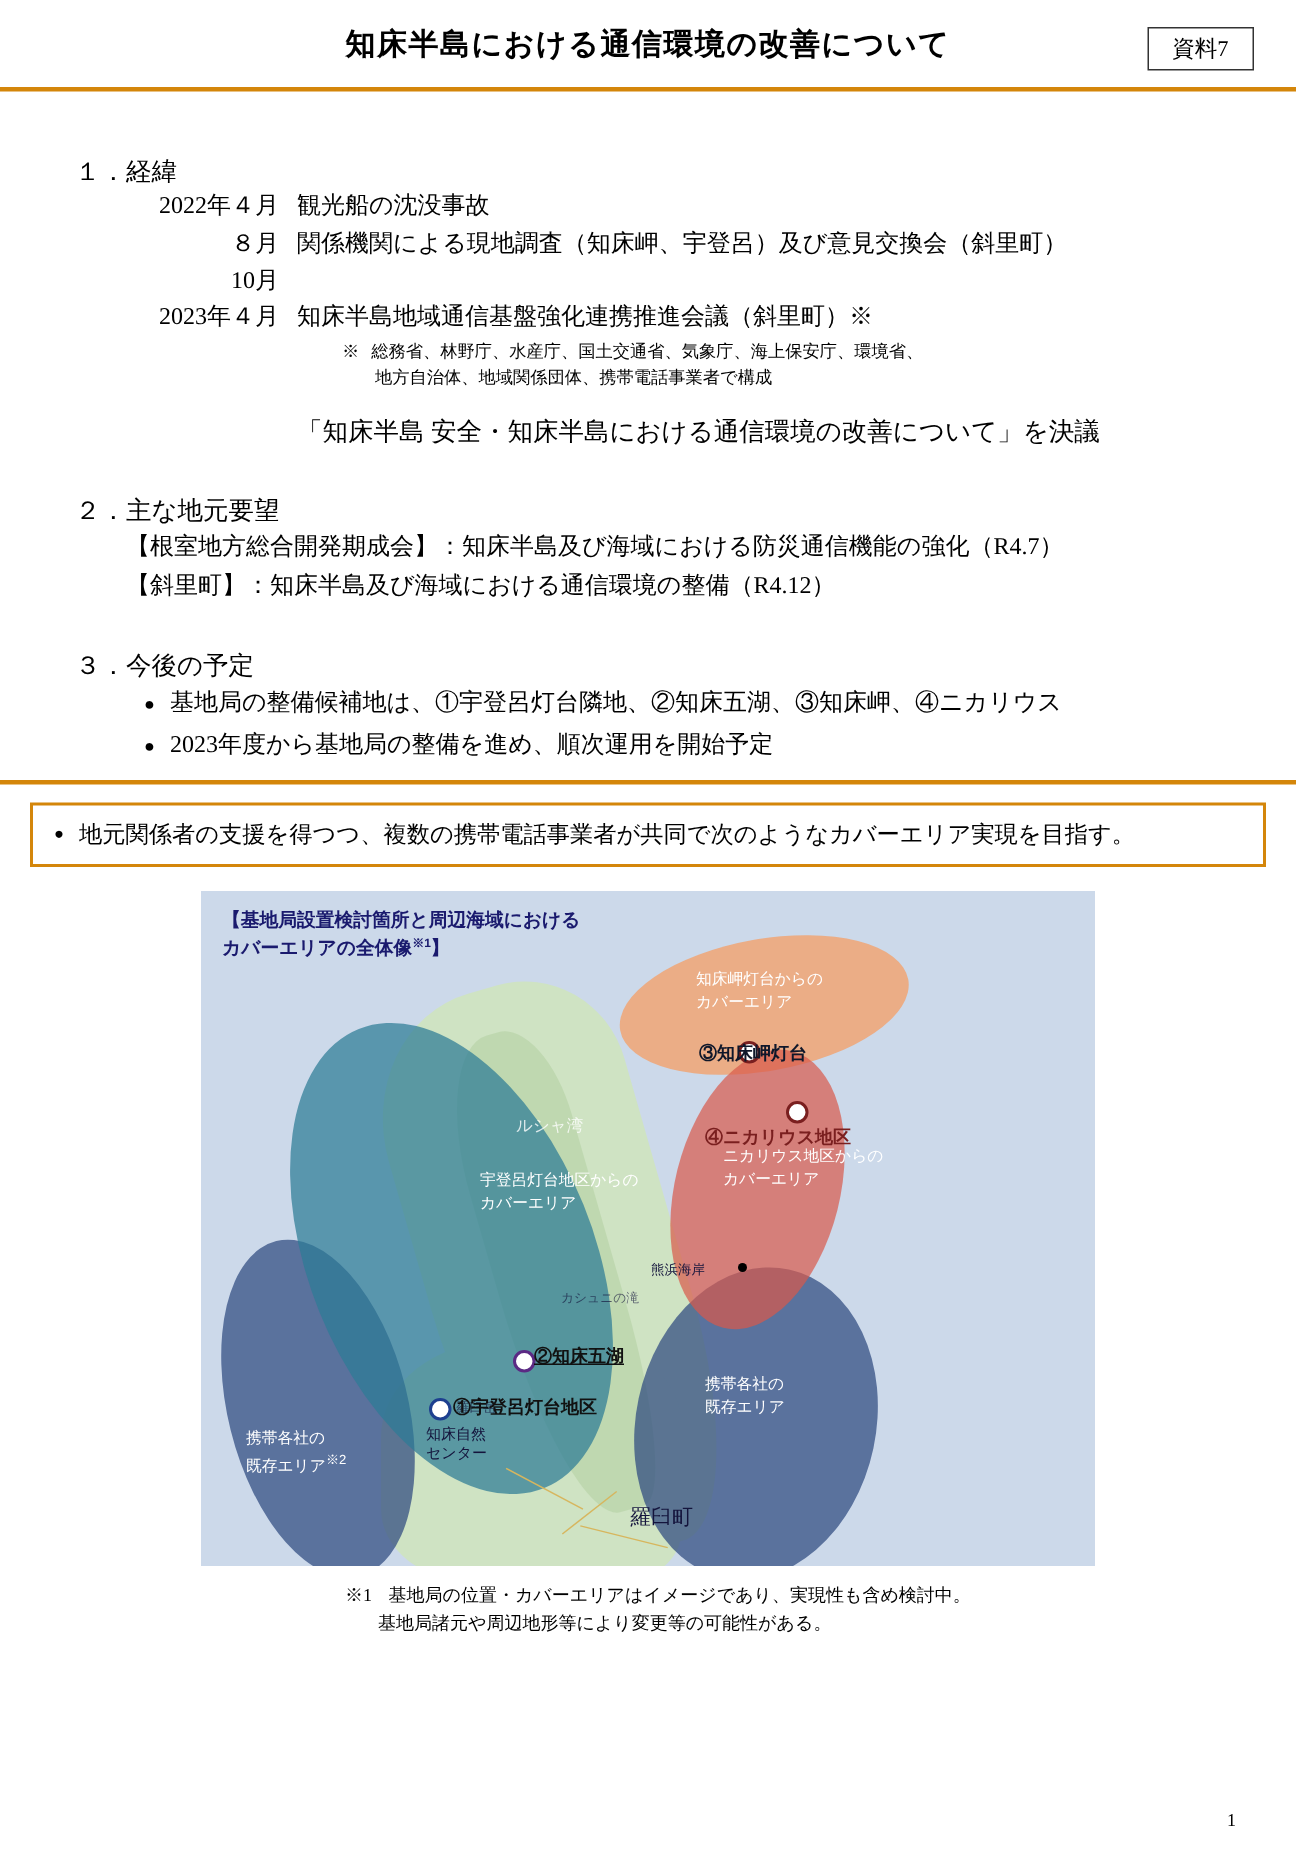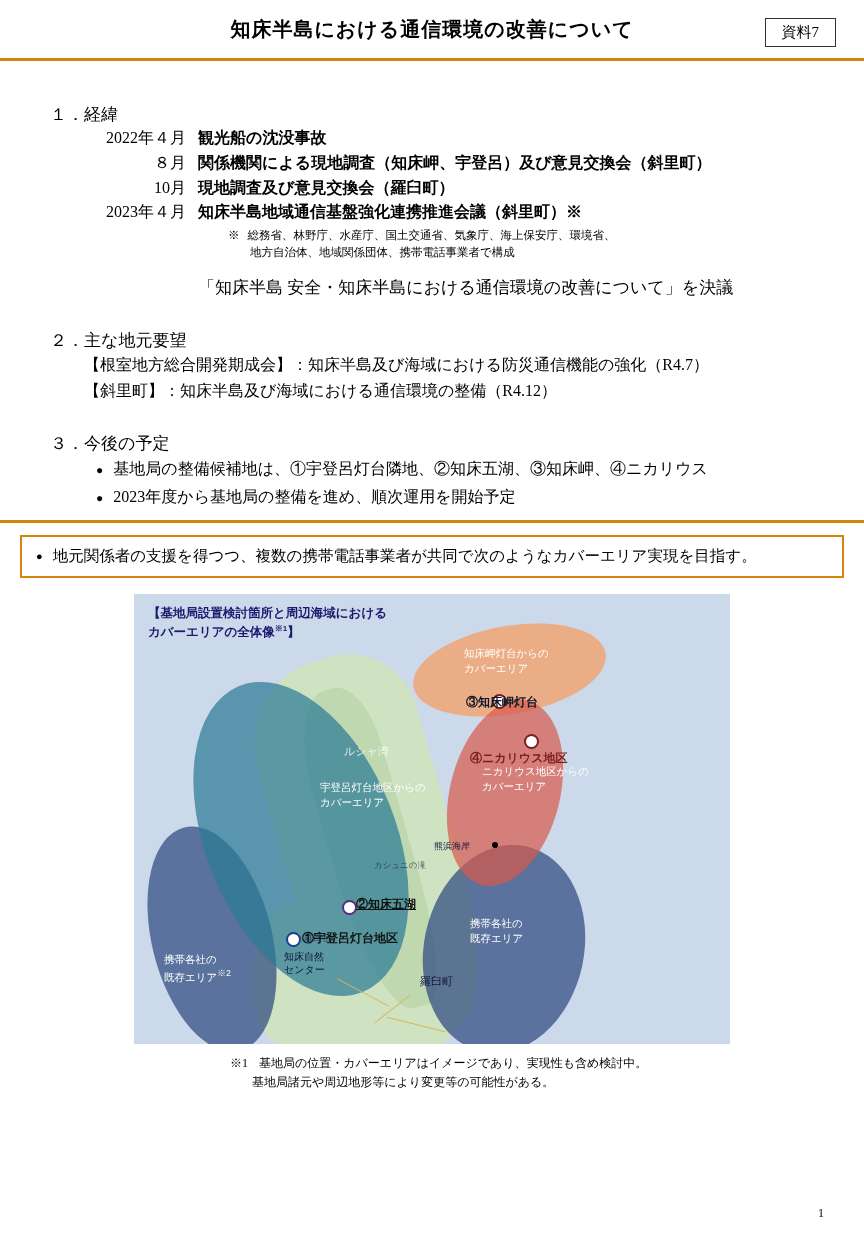--- a/index.html
+++ b/index.html
@@ -59,21 +59,20 @@
     padding-left: 28px;
   }
   .row .date {
     width: 108px;
     text-align: right;
     white-space: nowrap;
   }
   .row .txt {
     padding-left: 12px;
     white-space: nowrap;
-    font-weight: bold;
   }
 
   .note {
     font-size: 11.5px;
     line-height: 1.5;
     padding-left: 178px;
     margin-top: 2px;
   }
   .note .mark { margin-right: 8px; }
 
@@ -310,21 +309,20 @@
     <div class="row">
       <div class="date">2022年４月</div>
       <div class="txt">観光船の沈没事故</div>
     </div>
     <div class="row">
       <div class="date">８月</div>
       <div class="txt">関係機関による現地調査（知床岬、宇登呂）及び意見交換会（斜里町）</div>
     </div>
     <div class="row">
       <div class="date">10月</div>
-      <div class="txt">現地調査及び意見交換会（羅臼町）</div>
     </div>
     <div class="row">
       <div class="date">2023年４月</div>
       <div class="txt">知床半島地域通信基盤強化連携推進会議（斜里町）※</div>
     </div>
 
     <div class="note">
       <span class="mark">※</span><span>総務省、林野庁、水産庁、国土交通省、気象庁、海上保安庁、環境省、</span><br>
       <span style="padding-left:22px">地方自治体、地域関係団体、携帯電話事業者で構成</span>
     </div>
@@ -404,21 +402,21 @@
     <div class="lbl lbl-white" style="left:30px; top:358px;">
       <span>携帯各社の</span><br>
       <span>既存エリア</span><sup>※2</sup>
     </div>
 
     <div class="lbl lbl-white" style="left:210px; top:150px; opacity:.8; font-size:11px;">ルシャ湾</div>
     <div class="lbl lbl-dark" style="left:240px; top:266px; opacity:.65; font-size:8.5px;">カシュニの滝</div>
     <div class="lbl lbl-dark" style="left:300px; top:246px; font-size:9px;">熊浜海岸</div>
     <div class="dotmark" style="left:358px; top:248px;"></div>
     <div class="lbl lbl-dark" style="left:170px; top:338px; font-size:9px; opacity:.75;">羅臼岳</div>
-    <div class="lbl lbl-dark" style="left:286px; top:380px; font-size:11px;">羅臼町</div>
+    <div class="lbl lbl-dark" style="left:286px; top:408px; font-size:14px;">羅臼町</div>
 
     <div class="lbl lbl-dark" style="left:172px; top:332px; font-size:9.5px; color:#222;"></div>
 
     <div class="pin" style="left:358px; top:100px;"></div>
     <div class="site-lbl" style="left:332px; top:100px; color:#0f172a;">③知床岬灯台</div>
 
     <div class="pin" style="left:390px; top:140px;"></div>
     <div class="site-lbl" style="left:336px; top:156px; color:#7a1f1f;">④ニカリウス地区</div>
 
     <div class="pin pin-purple" style="left:208px; top:306px;"></div>

